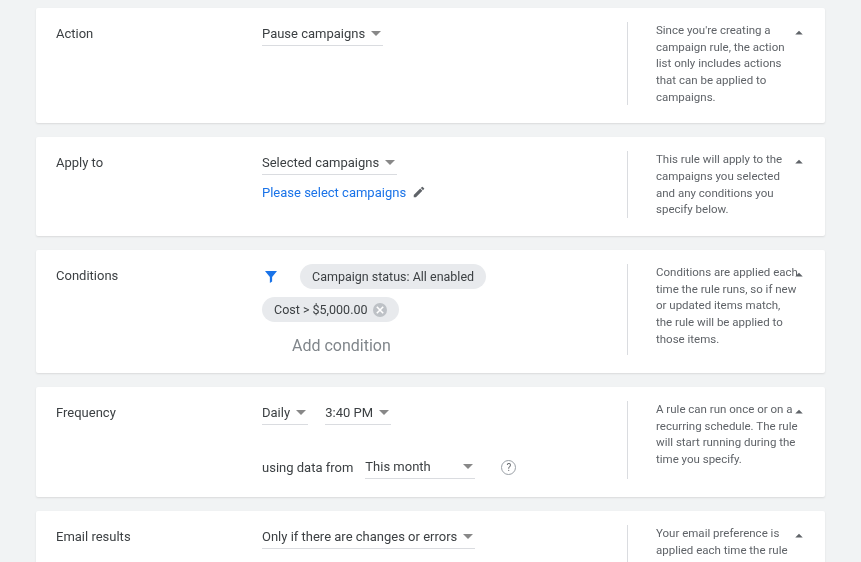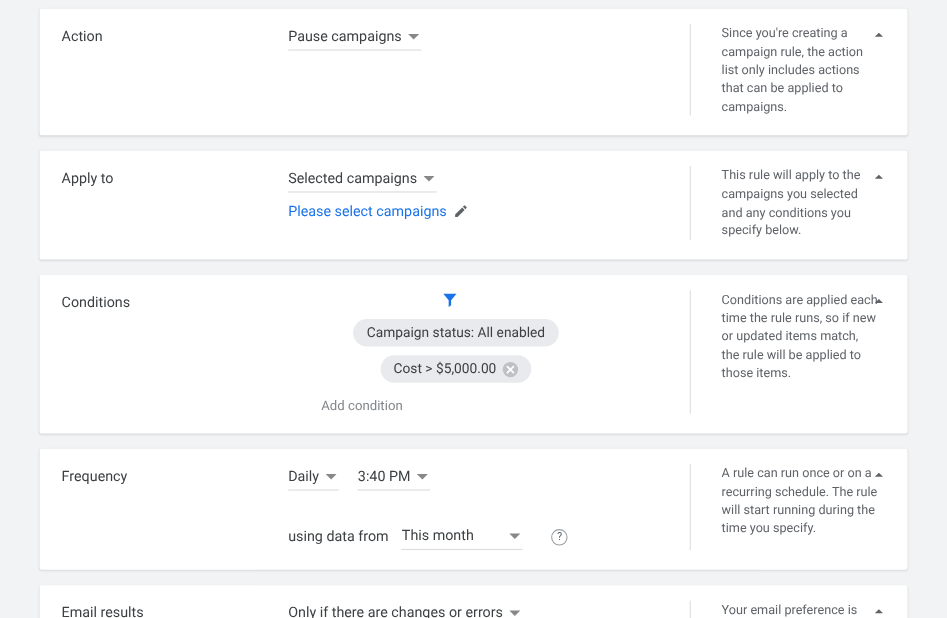--- a/index.html
+++ b/index.html
@@ -76,21 +76,21 @@
       font-size: 13px;
       display: inline-flex;
       align-items: flex-start;
       gap: 6px;
       margin-top: 10px;
     }
     .pencil { color: #5f6368; }
     .pencil svg { width: 14px; height: 14px; fill: currentColor; }
     .filter-icon { color: #1a73e8; display: inline-flex; vertical-align: middle; margin-right: 12px; }
     .filter-icon svg { width: 18px; height: 18px; fill: currentColor; }
-    .chips-row { display: flex; align-items: center; flex-wrap: wrap; gap: 8px; flex-direction: column; }
+    .chips-row { display: flex; align-items: center; flex-wrap: wrap; gap: 8px; }
     .chip {
       background: #e8eaed;
       border-radius: 14px;
       padding: 5px 12px;
       font-size: 12.5px;
       color: #3c4043;
       display: inline-flex;
       align-items: center;
       gap: 6px;
       cursor: pointer;
@@ -100,21 +100,21 @@
       border-radius: 50%;
       background: #bdc1c6;
       display: inline-flex;
       align-items: center;
       justify-content: center;
       color: #fff;
     }
     .chip-x svg { width: 8px; height: 8px; fill: currentColor; }
     .add-cond {
       color: #80868b;
-      font-size: 12px;
+      font-size: 16px;
       margin-top: 14px;
       margin-left: 30px;
       cursor: pointer;
     }
     .using-row {
       margin-top: 30px;
       display: flex;
       align-items: center;
       gap: 12px;
       font-size: 13px;

